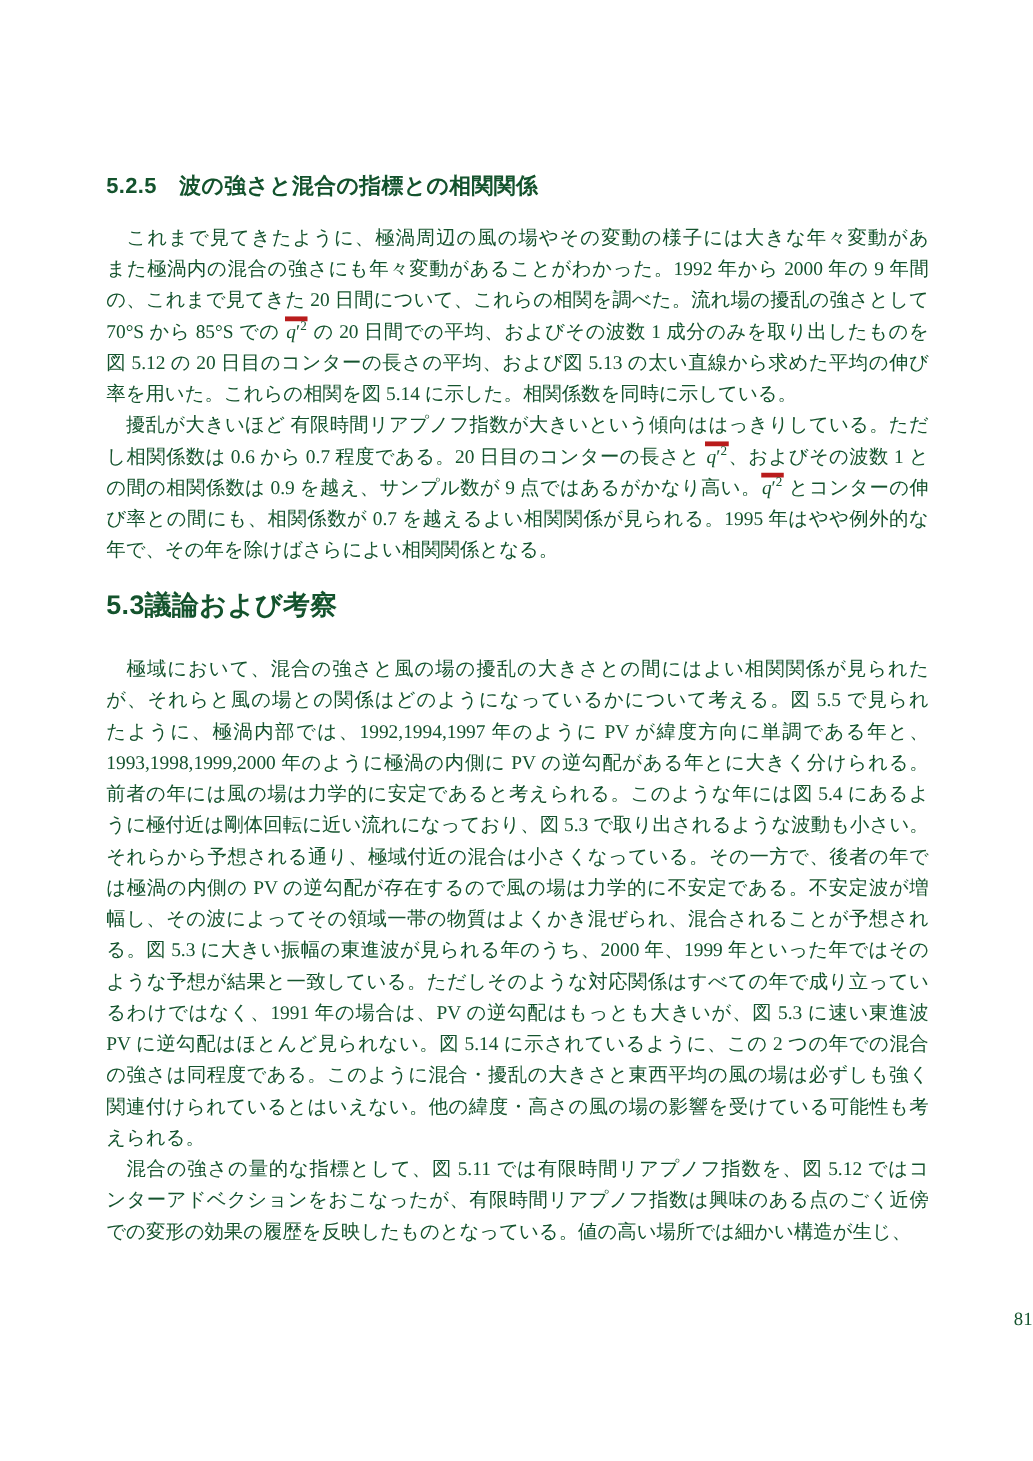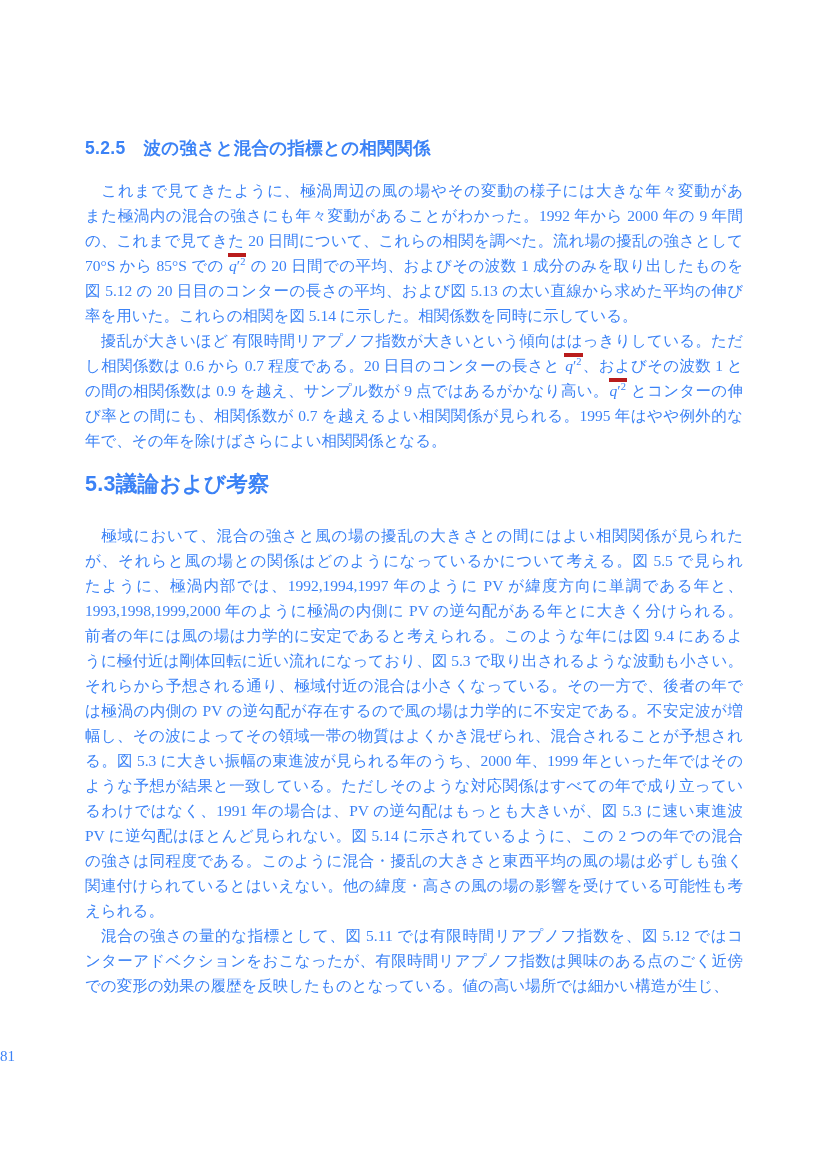--- a/index.html
+++ b/index.html
@@ -1,21 +1,21 @@
 <!DOCTYPE html>
 <html lang="ja"><head>
 <meta charset="utf-8">
 <style>
   html, body { margin: 0; padding: 0; background: #ffffff; }
   .page {
     position: relative;
     width: 826px;
     height: 1169px;
     background: #ffffff;
-    color: #3b82f6;
+    color: #14532d;
     font-family: "Liberation Serif", "DejaVu Serif", serif;
     overflow: hidden;
   }
   .content {
     position: absolute;
     left: 85px;
     top: 136px;
     width: 658px;
   }
   .h-sub {
@@ -52,21 +52,21 @@
     line-height: 16px;
     padding: 0 1px;
   }
   .mathol i { font-family: "Liberation Serif", "DejaVu Serif", serif; }
   .mathol sup { font-size: 10.5px; line-height: 1; }
   .pageno {
     position: absolute;
     left: 0;
     right: 0;
     top: 1046px;
-    text-align: left;
+    text-align: right;
     font-size: 15px;
     line-height: 20px;
   }
 </style>
 </head>
 <body>
 
 <div class="page">
   <div class="content">
 
@@ -95,21 +95,21 @@
     <h1 class="h-sec">
       <span class="num">5.3</span><span>議論および考察</span>
     </h1>
 
     <div id="body-sec">
         <div class="para">
           <div class="line">　極域において、混合の強さと風の場の擾乱の大きさとの間にはよい相関関係が見られた</div>
           <div class="line">が、それらと風の場との関係はどのようになっているかについて考える。図 5.5 で見られ</div>
           <div class="line">たように、極渦内部では、1992,1994,1997 年のように PV が緯度方向に単調である年と、</div>
           <div class="line">1993,1998,1999,2000 年のように極渦の内側に PV の逆勾配がある年とに大きく分けられる。</div>
-          <div class="line">前者の年には風の場は力学的に安定であると考えられる。このような年には図 9.4 にあるよ</div>
+          <div class="line">前者の年には風の場は力学的に安定であると考えられる。このような年には図 5.4 にあるよ</div>
           <div class="line">うに極付近は剛体回転に近い流れになっており、図 5.3 で取り出されるような波動も小さい。</div>
           <div class="line">それらから予想される通り、極域付近の混合は小さくなっている。その一方で、後者の年で</div>
           <div class="line">は極渦の内側の PV の逆勾配が存在するので風の場は力学的に不安定である。不安定波が増</div>
           <div class="line">幅し、その波によってその領域一帯の物質はよくかき混ぜられ、混合されることが予想され</div>
           <div class="line">る。図 5.3 に大きい振幅の東進波が見られる年のうち、2000 年、1999 年といった年ではその</div>
           <div class="line">ような予想が結果と一致している。ただしそのような対応関係はすべての年で成り立ってい</div>
           <div class="line">るわけではなく、1991 年の場合は、PV の逆勾配はもっとも大きいが、図 5.3 に速い東進波</div>
           <div class="line">PV に逆勾配はほとんど見られない。図 5.14 に示されているように、この 2 つの年での混合</div>
           <div class="line">の強さは同程度である。このように混合・擾乱の大きさと東西平均の風の場は必ずしも強く</div>
           <div class="line">関連付けられているとはいえない。他の緯度・高さの風の場の影響を受けている可能性も考</div>

